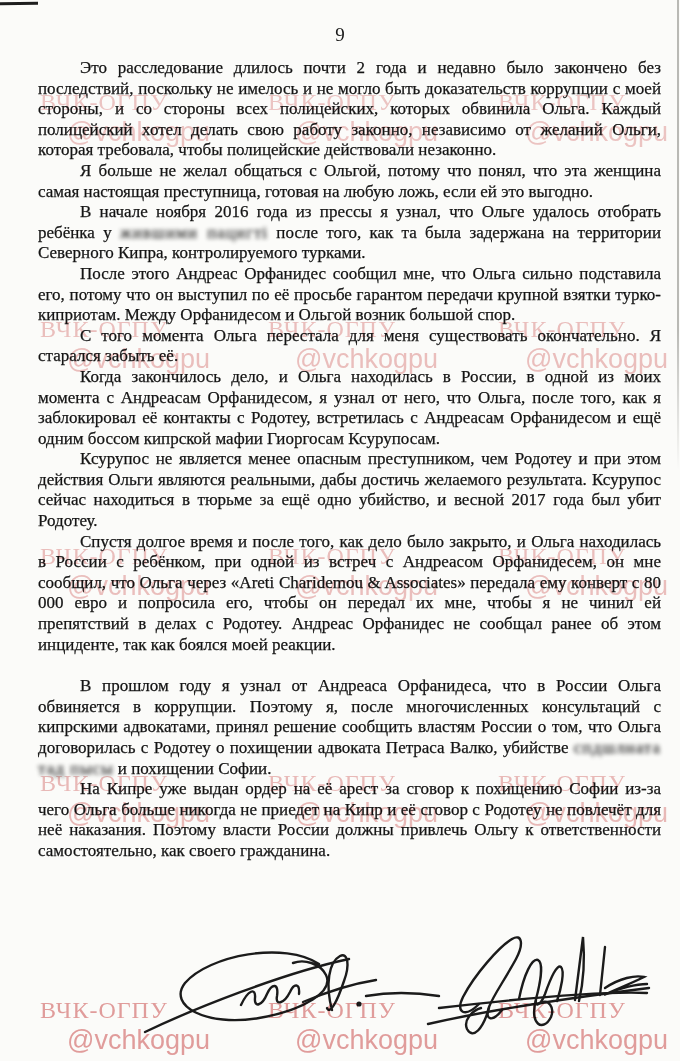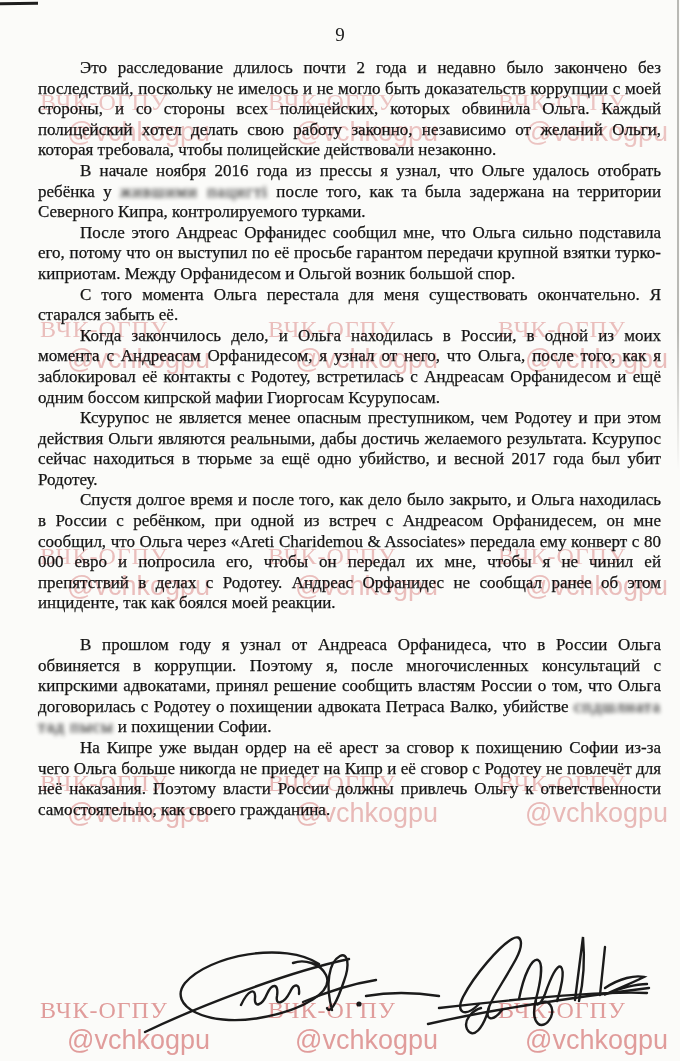--- a/index.html
+++ b/index.html
@@ -55,20 +55,21 @@
 
 <div class="screen">
 
   <div class="corner-mark"></div>
   <div class="right-edge"></div>
 
   <div class="page-number">9</div>
 
   <div class="doc-body">
       <p><span>Это расследование длилось почти 2 года и недавно было закончено без последствий, поскольку не имелось и не могло быть доказательств коррупции с моей стороны, и со стороны всех полицейских, которых обвинила Ольга. Каждый полицейский хотел делать свою работу законно, независимо от желаний Ольги, которая требовала, чтобы полицейские действовали незаконно.</span></p>
+      <p><span>Я больше не желал общаться с Ольгой, потому что понял, что эта женщина самая настоящая преступница, готовая на любую ложь, если ей это выгодно.</span></p>
       <p><span>В начале ноября 2016 года из прессы я узнал, что Ольге удалось отобрать ребёнка у </span><span class="redacted">жившими пацигті</span><span> после того, как та была задержана на территории Северного Кипра, контролируемого турками.</span></p>
       <p><span>После этого Андреас Орфанидес сообщил мне, что Ольга сильно подставила его, потому что он выступил по её просьбе гарантом передачи крупной взятки турко-киприотам. Между Орфанидесом и Ольгой возник большой спор.</span></p>
       <p><span>С того момента Ольга перестала для меня существовать окончательно. Я старался забыть её.</span></p>
       <p><span>Когда закончилось дело, и Ольга находилась в России, в одной из моих момента с Андреасам Орфанидесом, я узнал от него, что Ольга, после того, как я заблокировал её контакты с Родотеу, встретилась с Андреасам Орфанидесом и ещё одним боссом кипрской мафии Гиоргосам Ксурупосам.</span></p>
       <p><span>Ксурупос не является менее опасным преступником, чем Родотеу и при этом действия Ольги являются реальными, дабы достичь желаемого результата. Ксурупос сейчас находиться в тюрьме за ещё одно убийство, и весной 2017 года был убит Родотеу.</span></p>
       <p><span>Спустя долгое время и после того, как дело было закрыто, и Ольга находилась в России с ребёнком, при одной из встреч с Андреасом Орфанидесем, он мне сообщил, что Ольга через «Areti Charidemou &amp; Associates» передала ему конверт с 80 000 евро и попросила его, чтобы он передал их мне, чтобы я не чинил ей препятствий в делах с Родотеу. Андреас Орфанидес не сообщал ранее об этом инциденте, так как боялся моей реакции.</span></p>
       <p class="gap"><span>В прошлом году я узнал от Андреаса Орфанидеса, что в России Ольга обвиняется в коррупции. Поэтому я, после многочисленных консультаций с кипрскими адвокатами, принял решение сообщить властям России о том, что Ольга договорилась с Родотеу о похищении адвоката Петраса Валко, убийстве </span><span class="redacted">спдшлната тад пысы</span><span> и похищении Софии.</span></p>
       <p><span>На Кипре уже выдан ордер на её арест за сговор к похищению Софии из-за чего Ольга больше никогда не приедет на Кипр и её сговор с Родотеу не повлечёт для неё наказания. Поэтому власти России должны привлечь Ольгу к ответственности самостоятельно, как своего гражданина.</span></p>
     </div>
 

